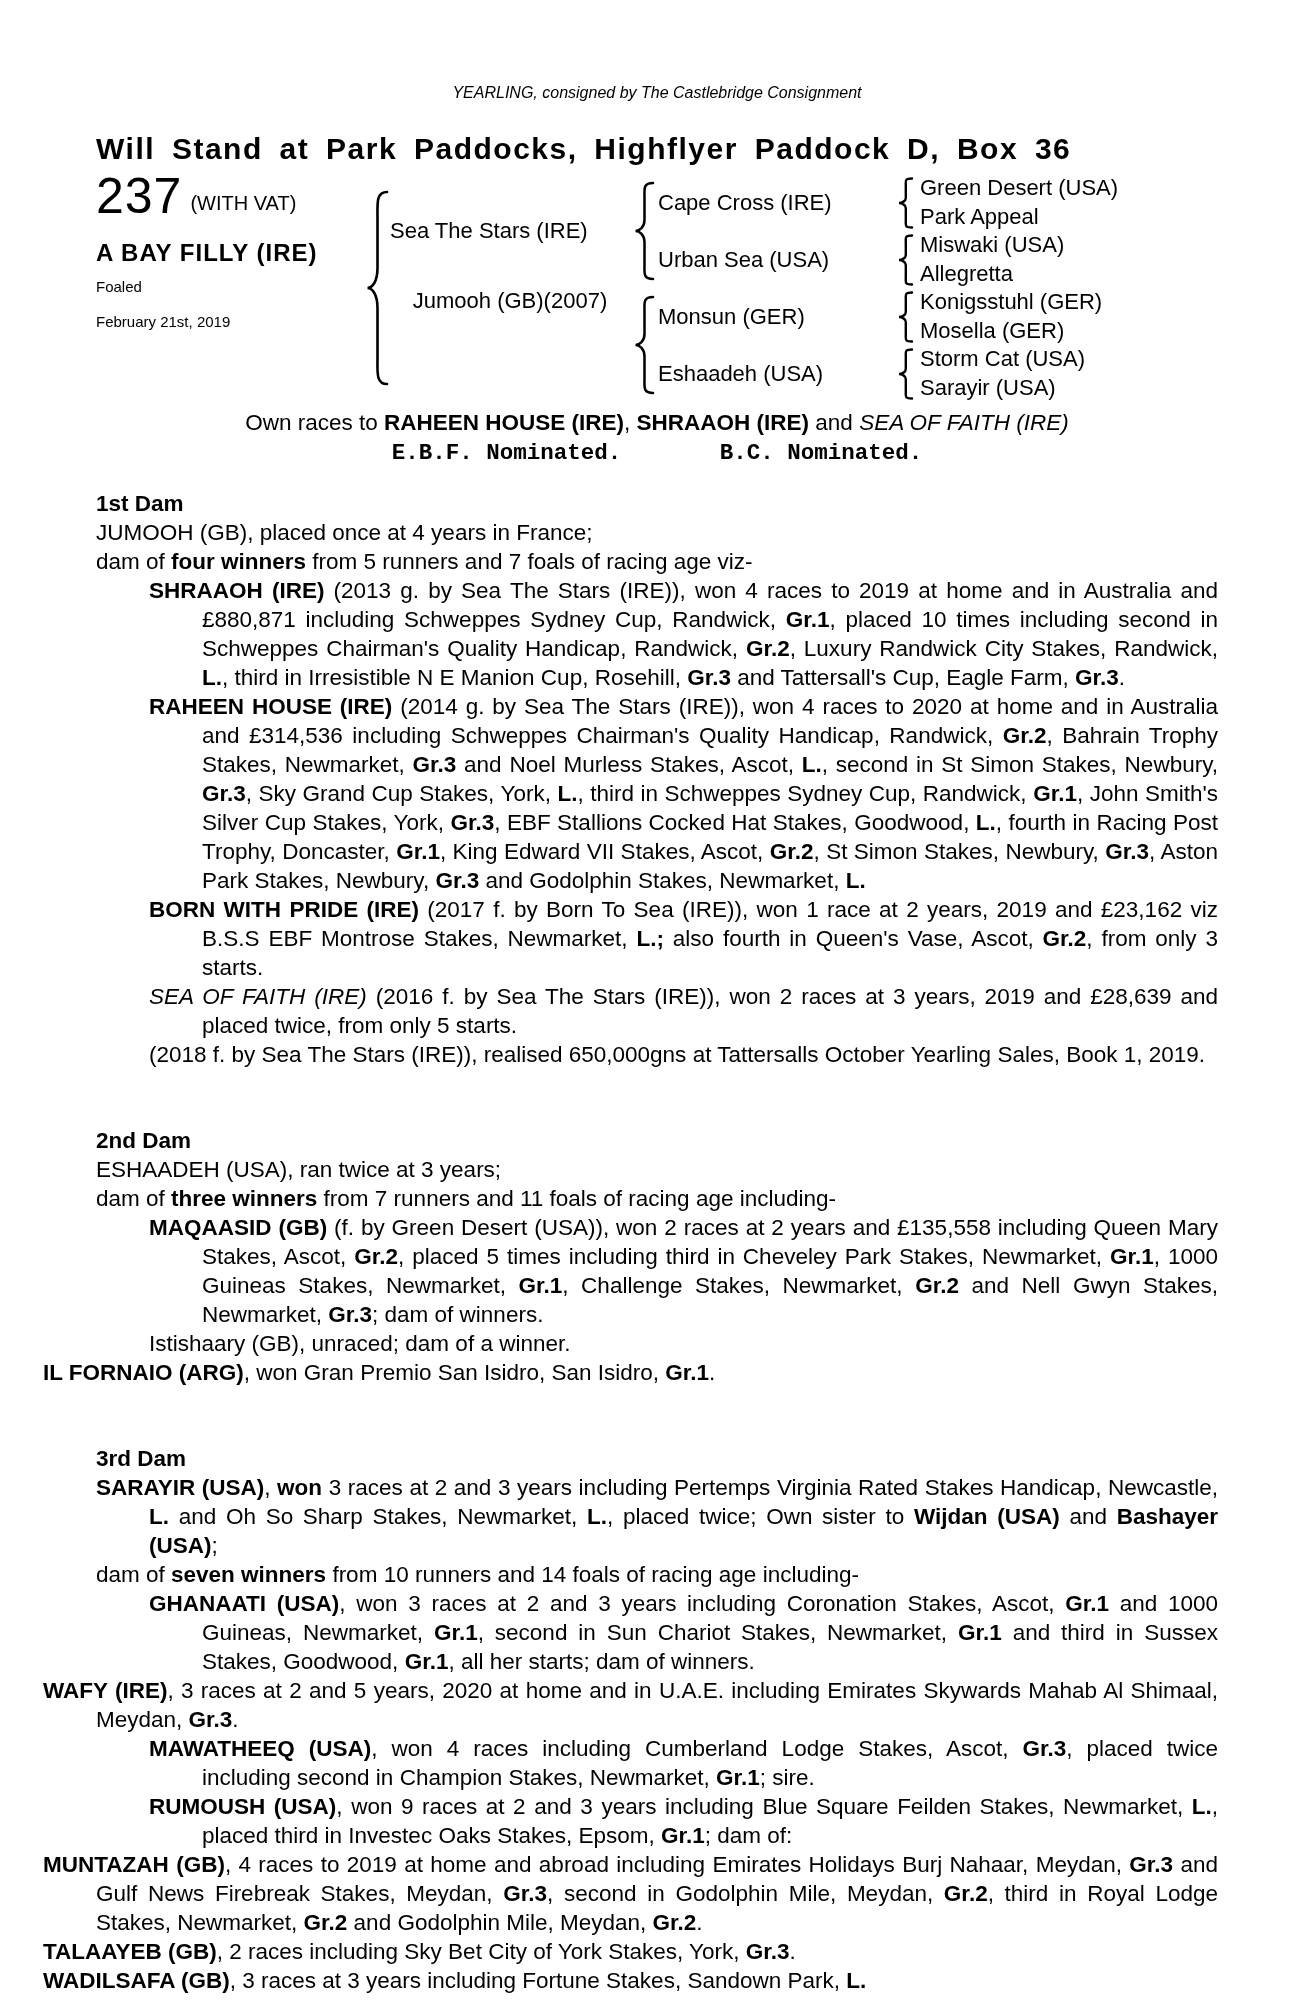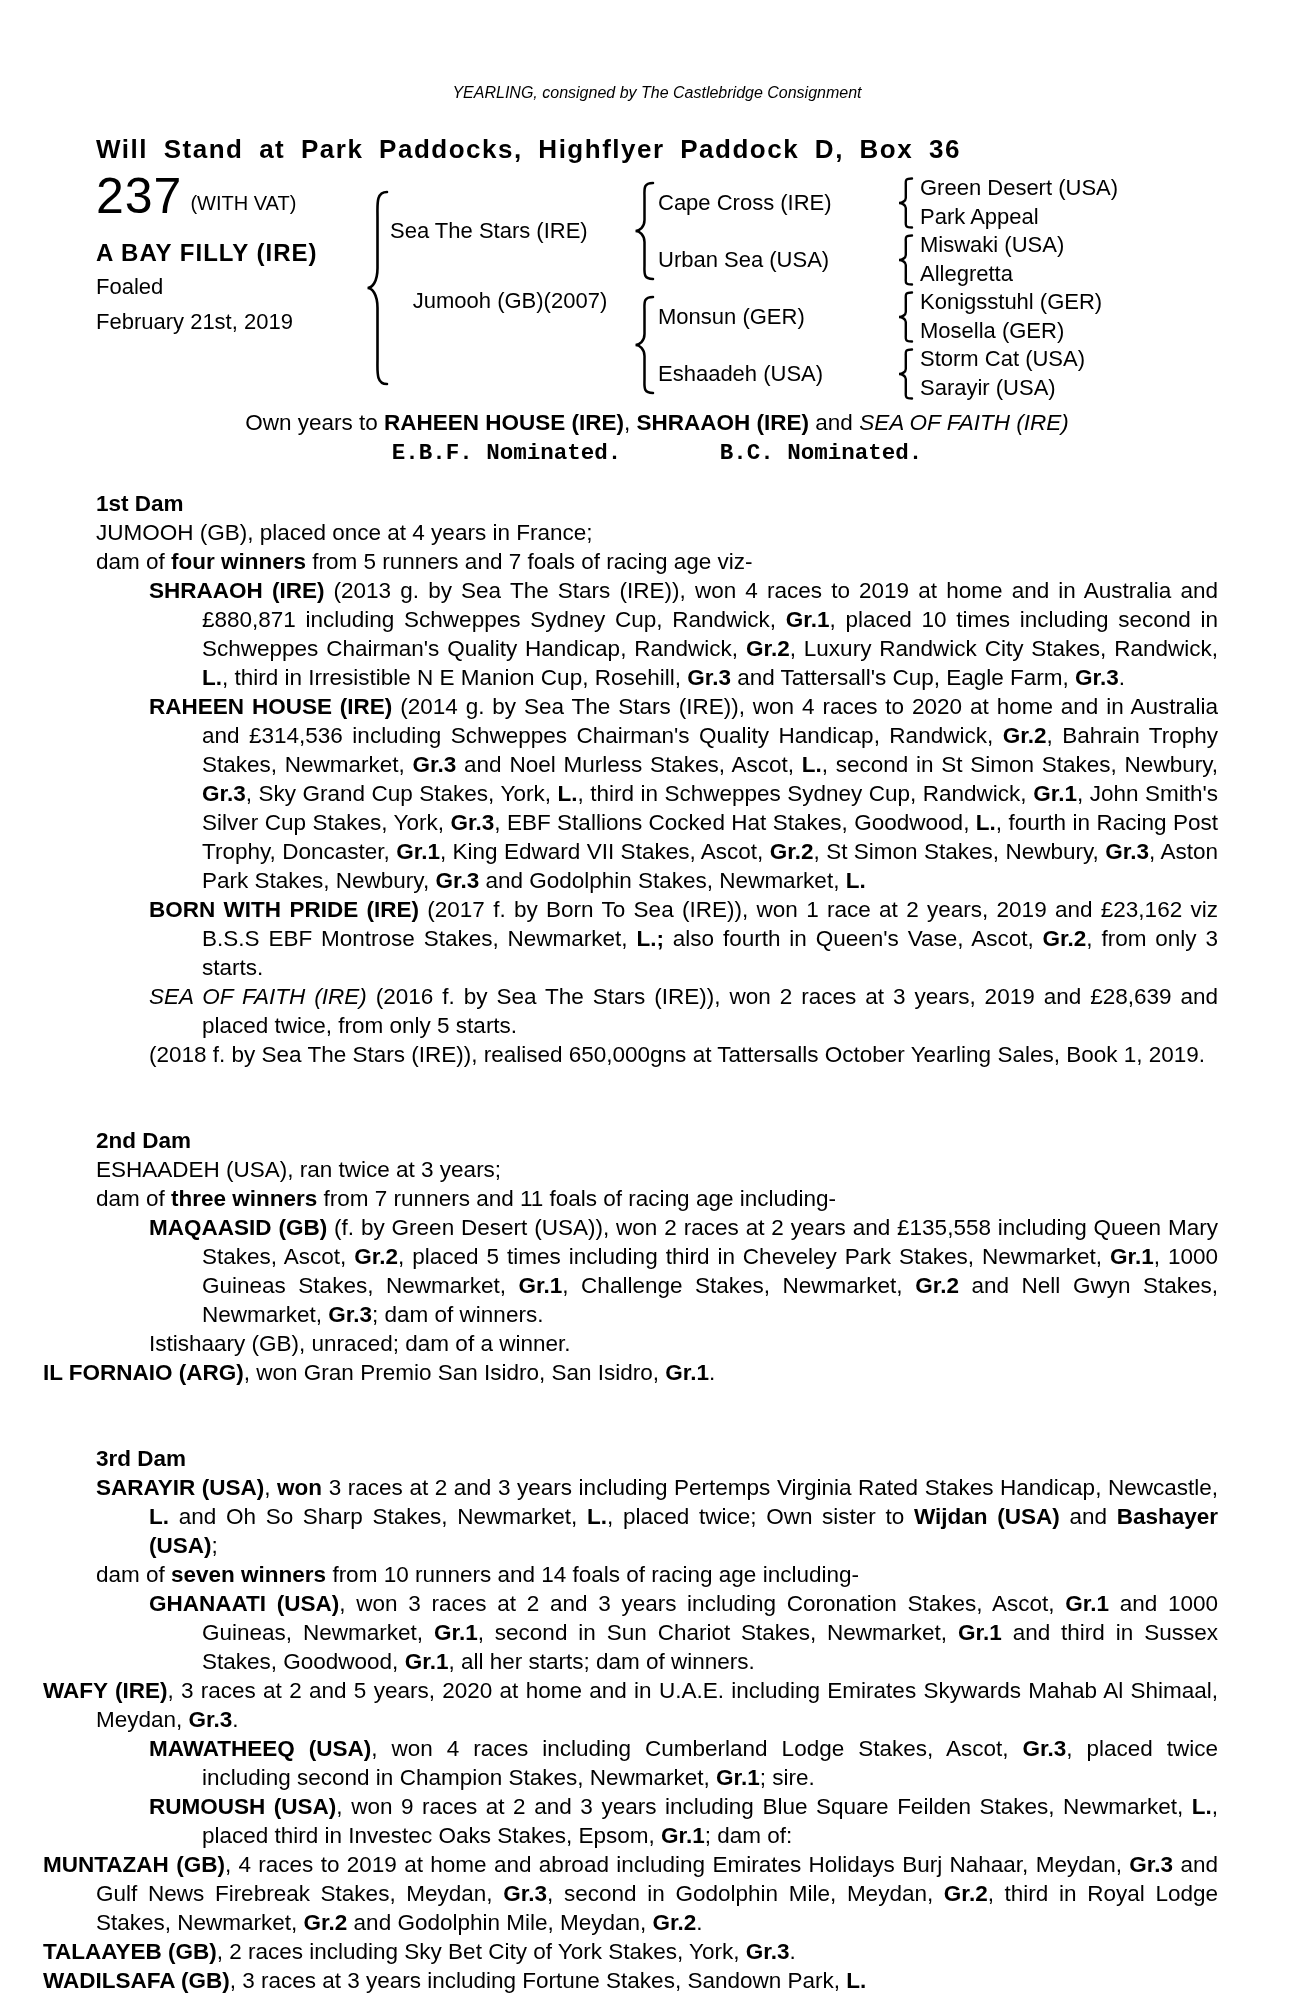--- a/index.html
+++ b/index.html
@@ -9,39 +9,39 @@
     overflow:hidden;
   }
   .page{padding:78px 96px 0 96px;}
   .b{font-weight:bold;}
   .i{font-style:italic;}
 
   .doc-title{
     text-align:center;font-style:italic;font-size:16px;line-height:30px;
   }
   .stand-line{
-    margin-top:26px;font-weight:bold;font-size:26px;line-height:30px;
+    margin-top:26px;font-weight:bold;font-size:30px;line-height:30px;
     letter-spacing:1.5px;word-spacing:7px;white-space:nowrap;
   }
 
   
   .tree{
     margin-top:10px;
     display:grid;
     grid-template-columns:268px 26px 240px 28px 232px 30px 1fr;
     grid-auto-rows:28.5px;
     font-size:22px;line-height:26px;
   }
   .cell{display:flex;align-items:center;}
   .lot-info{grid-column:1;grid-row:1/9;}
   .lot-line{display:flex;align-items:flex-end;}
   .lot-num{font-weight:normal;font-size:50px;line-height:44px;letter-spacing:1px;}
   .vat{font-size:20px;margin-left:8px;padding-bottom:2px;}
   .desc{margin-top:22px;font-weight:bold;font-size:24px;letter-spacing:1px;}
-  .foaled{margin-top:6px;font-size:22px;line-height:29px;}
+  .foaled{margin-top:6px;font-size:15px;line-height:29px;}
   .brace-wrap{display:flex;align-items:center;justify-content:center;}
   .sire-cell{grid-column:3;grid-row:1/5;}
   .dam-cell{grid-column:3;grid-row:5/9;display:flex;justify-content:center;align-items:flex-start;}
   .mb1{grid-column:4;grid-row:1/5;}
   .mb2{grid-column:4;grid-row:5/9;}
   .gp1{grid-column:5;grid-row:1/3;}
   .gp2{grid-column:5;grid-row:3/5;}
   .gp3{grid-column:5;grid-row:5/7;}
   .gp4{grid-column:5;grid-row:7/9;}
   .sb1{grid-column:6;grid-row:1/3;}
@@ -143,21 +143,21 @@
     <div class="cell gg" style="grid-row:2;">Park Appeal</div>
     <div class="cell gg" style="grid-row:3;">Miswaki (USA)</div>
     <div class="cell gg" style="grid-row:4;">Allegretta</div>
     <div class="cell gg" style="grid-row:5;">Konigsstuhl (GER)</div>
     <div class="cell gg" style="grid-row:6;">Mosella (GER)</div>
     <div class="cell gg" style="grid-row:7;">Storm Cat (USA)</div>
     <div class="cell gg" style="grid-row:8;">Sarayir (USA)</div>
 
   </div>
 
-  <div class="own-sister"><span>Own years to </span><span class="b">RAHEEN HOUSE (IRE)</span><span>, </span><span class="b">SHRAAOH (IRE)</span><span> and </span><span class="i">SEA OF FAITH (IRE)</span></div>
+  <div class="own-sister"><span>Own races to </span><span class="b">RAHEEN HOUSE (IRE)</span><span>, </span><span class="b">SHRAAOH (IRE)</span><span> and </span><span class="i">SEA OF FAITH (IRE)</span></div>
 
   <div class="noms">
     <span class="nom">E.B.F. Nominated.</span>
     <span class="nom">B.C. Nominated.</span>
   </div>
 
   <div class="dam-sections">
       <div class="dam-heading first">1st Dam</div>
       <p class="para p-flush"><span>JUMOOH (GB), placed once at 4 years in France;</span></p>
       <p class="para p-flush"><span>dam of </span><span class="b">four winners</span><span> from 5 runners and 7 foals of racing age viz-</span></p>

